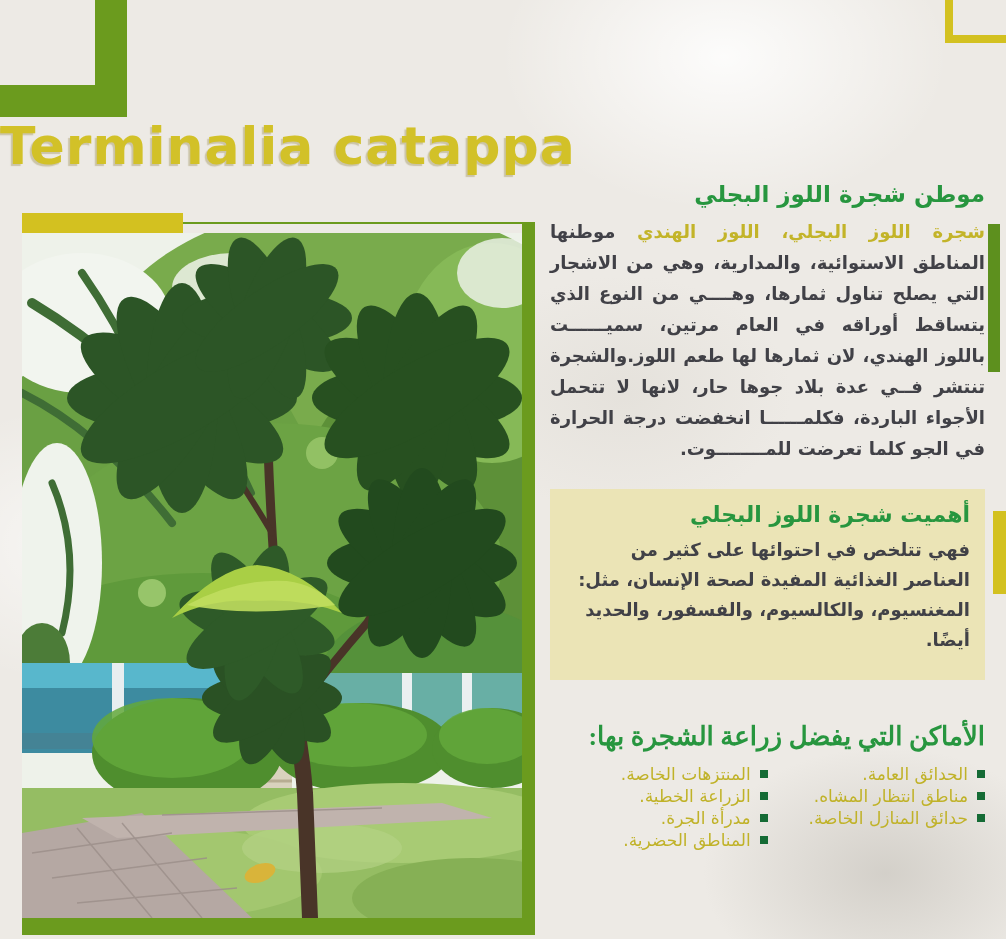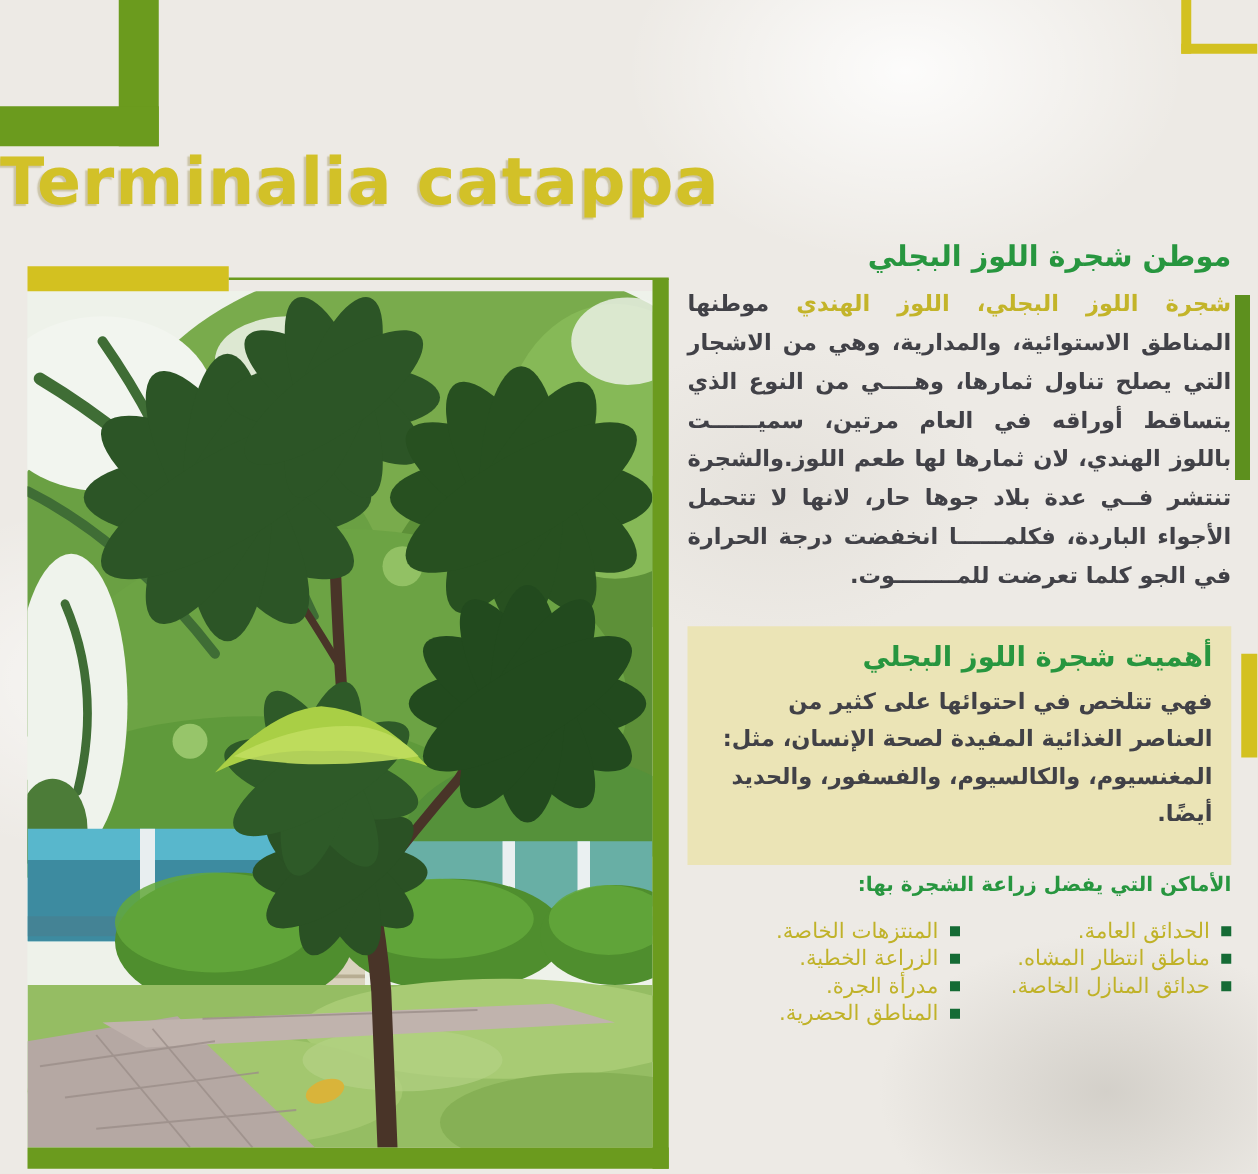--- a/index.html
+++ b/index.html
@@ -24,31 +24,31 @@
     font-size:52px;font-weight:bold;color:#d2c128;letter-spacing:1px;
     text-shadow:-2px 2px 1px rgba(125,110,25,.30);}
   
   .photo-wrap{position:absolute;left:22px;top:213px;width:513px;height:722px;}
   .photo-topbar{position:absolute;left:0;top:0;width:161px;height:20px;background:#d3c120;z-index:3;}
   .photo-topline{position:absolute;left:161px;top:9px;width:352px;height:2px;background:#6b9b1e;z-index:3;}
   .photo-rightbar{position:absolute;left:500px;top:10px;width:13px;height:712px;background:#6b9b1e;z-index:2;}
   .photo-bottombar{position:absolute;left:0;top:705px;width:513px;height:17px;background:#6b9b1e;z-index:2;}
   .photo{position:absolute;left:0;top:20px;width:500px;height:685px;z-index:1;background:#eef2ea;}
   
-  .content{position:absolute;left:550px;top:190px;width:435px;direction:rtl;text-align:right;}
+  .content{position:absolute;left:550px;top:178px;width:435px;direction:rtl;text-align:right;}
   .h-green{margin:0;font-size:23px;font-weight:bold;color:#27963f;line-height:32px;}
   .para1-wrap{position:relative;margin-top:6px;}
   .para1{margin:0;font-size:18px;font-weight:bold;line-height:31px;color:#414147;text-align:justify;text-align-last:right;}
   .lead{color:#c3b429;}
   .accent-green{position:absolute;right:-15px;top:8px;width:12px;height:148px;background:#5d901e;}
   .imp-box{position:relative;margin-top:25px;background:#ebe4b6;padding:10px 15px 25px 12px;}
   .imp-box .h-green{font-size:22px;}
   .imp-body{margin:4px 0 0 0;font-size:18px;font-weight:bold;line-height:30px;color:#414147;}
   .accent-gold{position:absolute;right:-21px;top:22px;width:13px;height:83px;background:#d3c120;}
-  .places-h{font-size:16px;}
+  .places-h{margin-top:41px;font-size:26px;font-family:Liberation Serif, serif;}
   .bullets{display:grid;grid-template-columns:1fr 1.05fr;column-gap:10px;row-gap:7px;margin-top:10px;direction:rtl;}
   .bullet-item{display:flex;align-items:center;gap:9px;direction:rtl;
     font-size:17px;font-weight:normal;color:#c0b228;line-height:22px;}
   .bullet-sq{flex:0 0 auto;width:8px;height:8px;background:#156b35;}
 </style>
 </head>
 <body>
 
 <div class="page">
 

